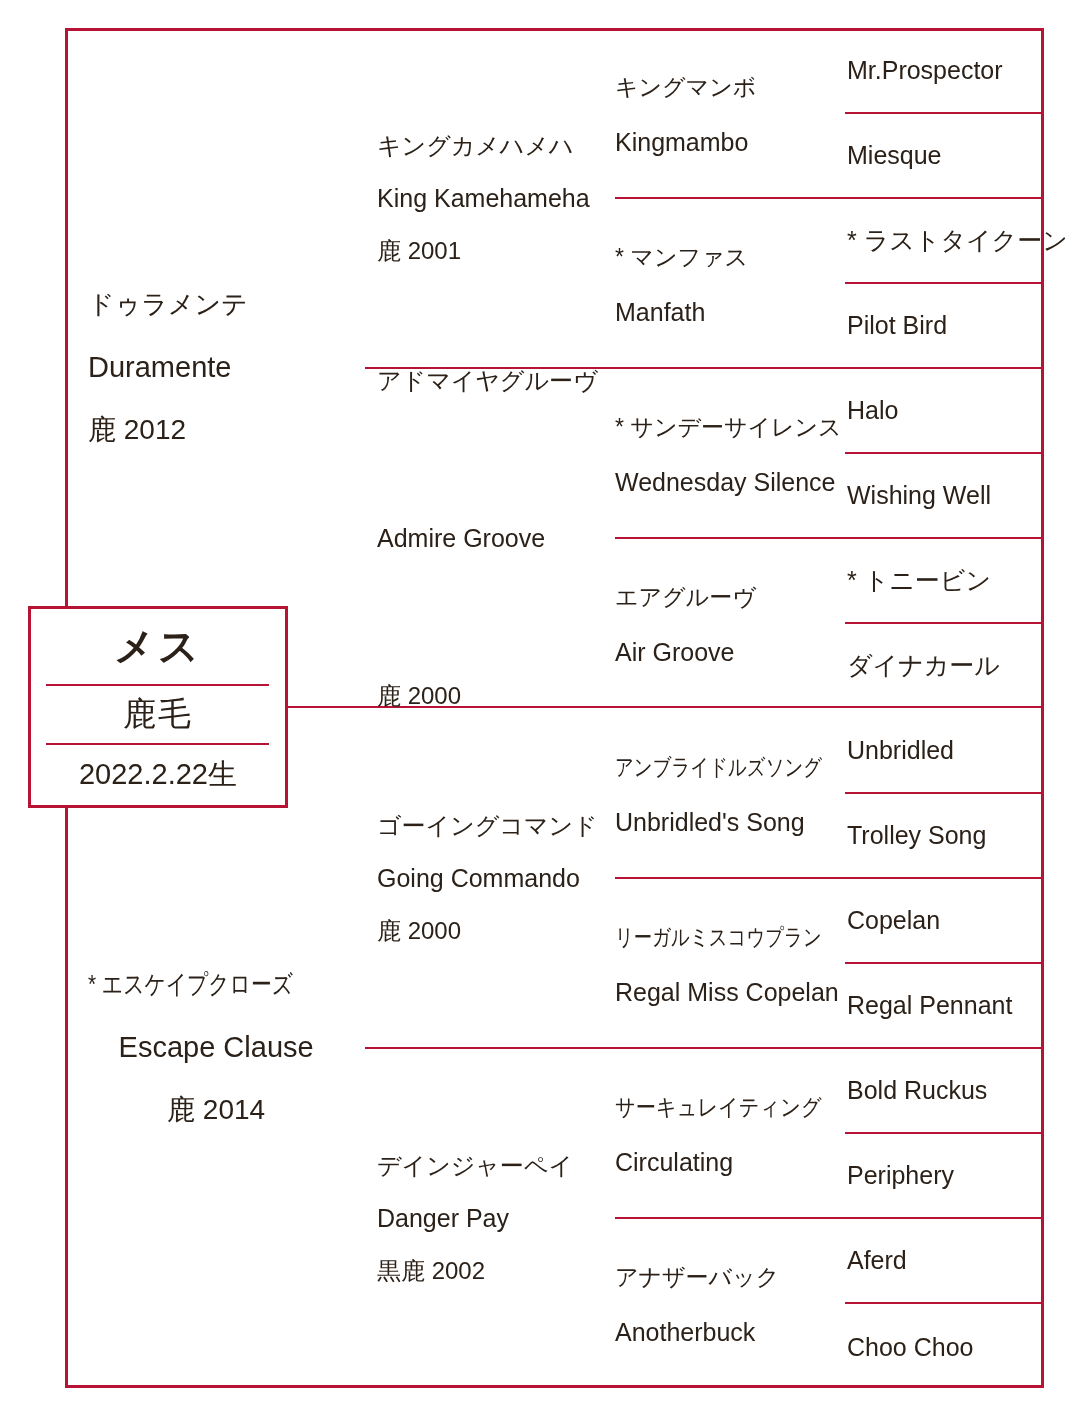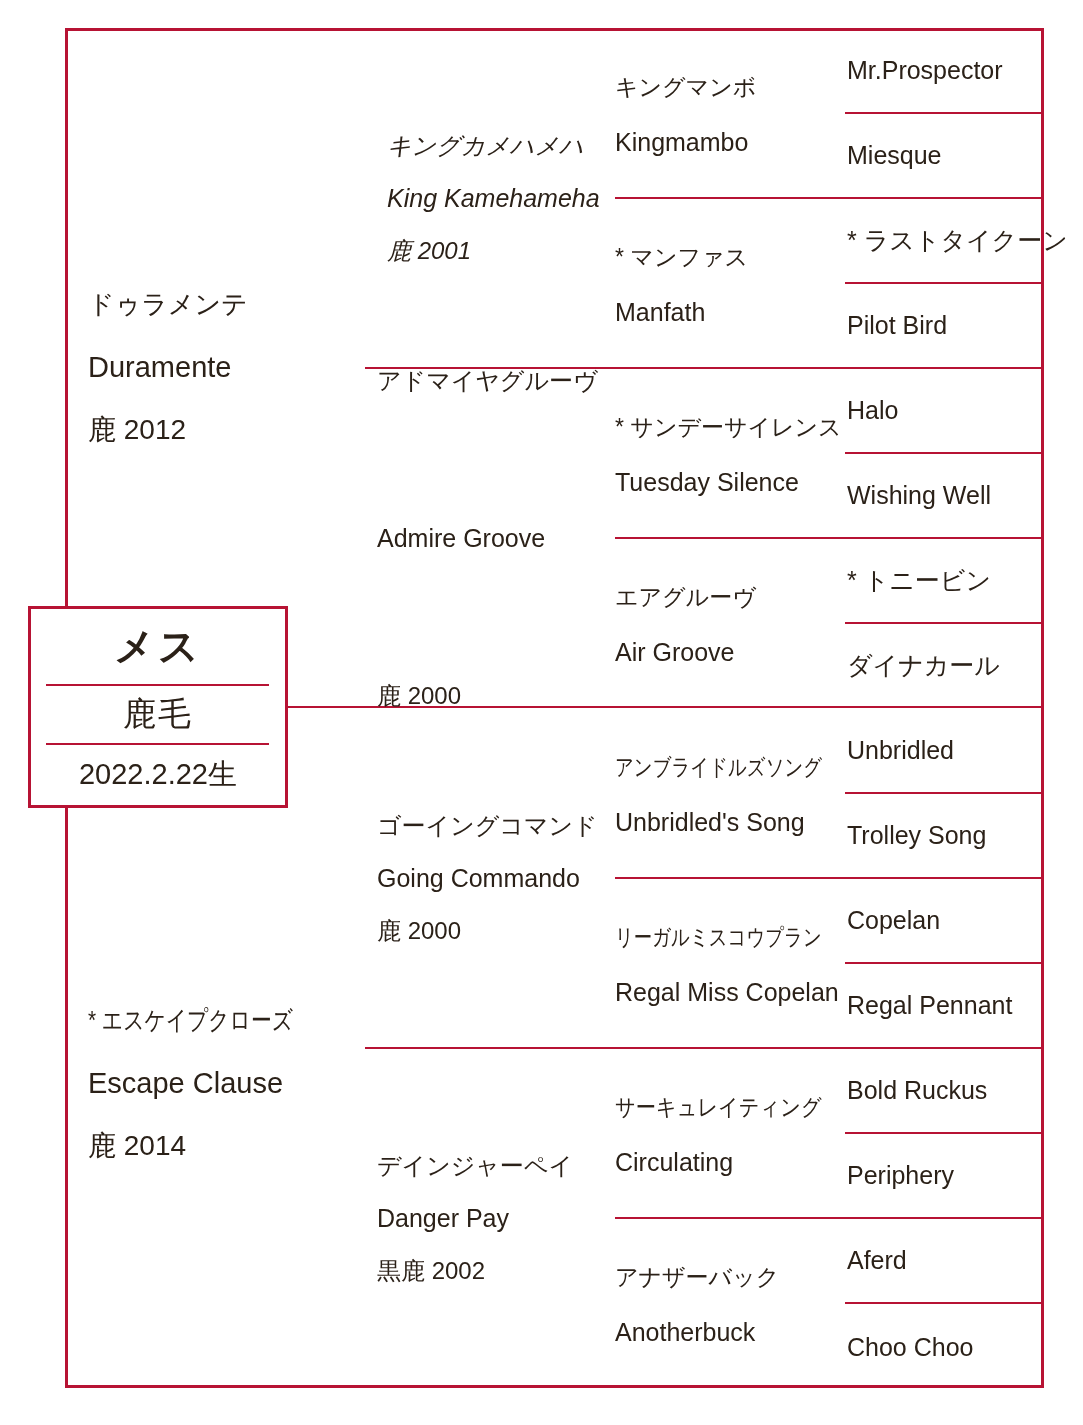--- a/index.html
+++ b/index.html
@@ -84,27 +84,27 @@
   <div class="hline" style="left:845px;top:792px;width:196px;"></div>
   <div class="hline" style="left:845px;top:962px;width:196px;"></div>
   <div class="hline" style="left:845px;top:1132px;width:196px;"></div>
   <div class="hline" style="left:845px;top:1302px;width:196px;"></div>
 
   <div class="cell g1" style="left:88px;top:28px;height:680px;">
     <div class="kana">ドゥラメンテ</div>
     <div class="latin">Duramente</div>
     <div class="info">鹿 2012</div>
   </div>
-  <div class="cell g1" style="left:88px;top:744px;height:680px;">
+  <div class="cell g1" style="left:88px;top:708px;height:680px;align-items:center;">
     <div class="kana cond80">* エスケイプクローズ</div>
     <div class="latin">Escape Clause</div>
     <div class="info">鹿 2014</div>
   </div>
 
-  <div class="cell g2" style="left:387px;top:28px;height:340px;font-style:italic;">
+  <div class="cell g2" style="left:377px;top:28px;height:340px;">
     <div class="kana">キングカメハメハ</div>
     <div class="latin">King Kamehameha</div>
     <div class="info">鹿 2001</div>
   </div>
   <div class="cell g2" style="left:377px;top:368px;height:340px;justify-content:space-between;">
     <div class="kana">アドマイヤグルーヴ</div>
     <div class="latin">Admire Groove</div>
     <div class="info">鹿 2000</div>
   </div>
   <div class="cell g2" style="left:377px;top:708px;height:340px;">
@@ -121,21 +121,21 @@
   <div class="cell g3" style="left:615px;top:28px;height:170px;">
     <div class="kana">キングマンボ</div>
     <div class="latin">Kingmambo</div>
   </div>
   <div class="cell g3" style="left:615px;top:198px;height:170px;">
     <div class="kana">* マンファス</div>
     <div class="latin">Manfath</div>
   </div>
   <div class="cell g3" style="left:615px;top:368px;height:170px;">
     <div class="kana">* サンデーサイレンス</div>
-    <div class="latin">Tuesday Silence</div>
+    <div class="latin">Wednesday Silence</div>
   </div>
   <div class="cell g3" style="left:615px;top:538px;height:170px;">
     <div class="kana">エアグルーヴ</div>
     <div class="latin">Air Groove</div>
   </div>
   <div class="cell g3" style="left:615px;top:878px;height:170px;">
     <div class="kana cond80">リーガルミスコウプラン</div>
     <div class="latin">Regal Miss Copelan</div>
   </div>
   <div class="cell g3" style="left:615px;top:708px;height:170px;">

